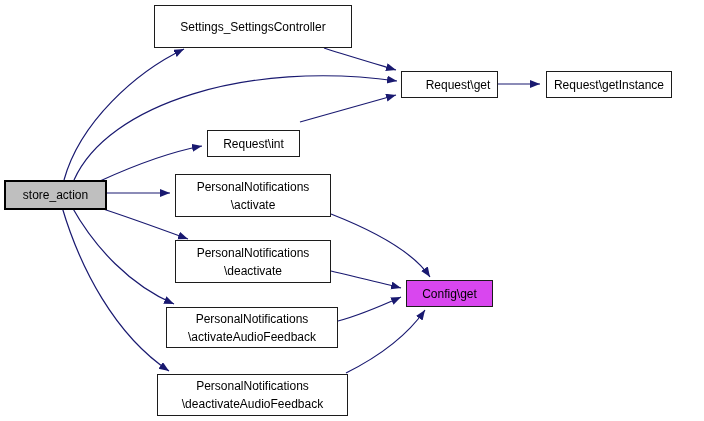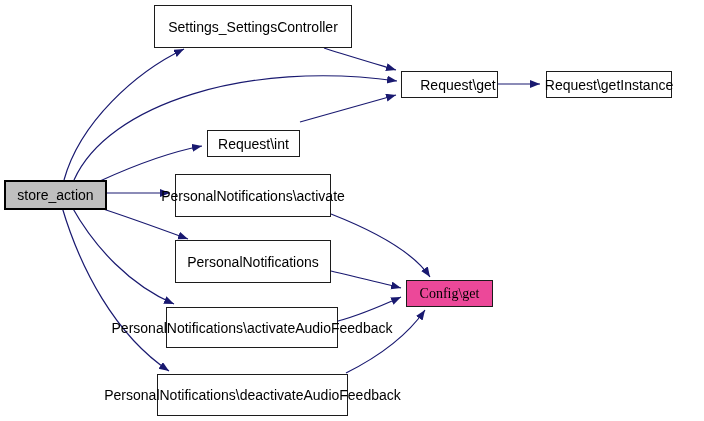--- a/index.html
+++ b/index.html
@@ -17,25 +17,25 @@
     width: 704px; height: 421px;
     display: block;
   }
   .edge { fill: none; stroke-width: 1.2; }
   .node {
     position: absolute;
     box-sizing: border-box;
     background: #ffffff;
     border: 1.2px solid #1c1c1c;
     display: flex;
-    flex-direction: row;
+    flex-direction: column;
     justify-content: center;
     align-items: center;
     text-align: center;
-    font-size: 14px;
+    font-size: 12px;
     line-height: 18px;
     color: #000000;
     white-space: nowrap;
     cursor: pointer;
   }
   .node.hl {
     border: 2px solid #000000;
     cursor: default;
   }
   .node .l { display: block; }
@@ -88,29 +88,30 @@
     <span class="l">Request\int</span>
   </div>
 
   <div class="node" style="left: 175px; top: 174px; width: 156px; height: 43px; background: rgb(255, 255, 255);">
     <span class="l">PersonalNotifications</span>
     <span class="l">\activate</span>
   </div>
 
   <div class="node" style="left: 175px; top: 240px; width: 156px; height: 43px; background: rgb(255, 255, 255);">
     <span class="l">PersonalNotifications</span>
+    <span class="l">\deactivate</span>
   </div>
 
   <div class="node" style="left: 166px; top: 307px; width: 172px; height: 41px; background: rgb(255, 255, 255);">
     <span class="l">PersonalNotifications</span>
     <span class="l">\activateAudioFeedback</span>
   </div>
 
   <div class="node" style="left: 157px; top: 374px; width: 191px; height: 42px; background: rgb(255, 255, 255);">
     <span class="l">PersonalNotifications</span>
     <span class="l">\deactivateAudioFeedback</span>
   </div>
 
-  <div class="node" style="left: 406px; top: 280px; width: 87px; height: 27px; background: #ec4899; font-family: Liberation Serif, serif;">
+  <div class="node" style="left: 406px; top: 280px; width: 87px; height: 27px; background: #d946ef;">
     <span class="l">Config\get</span>
   </div>
 
 </div>
 
 </body></html>

